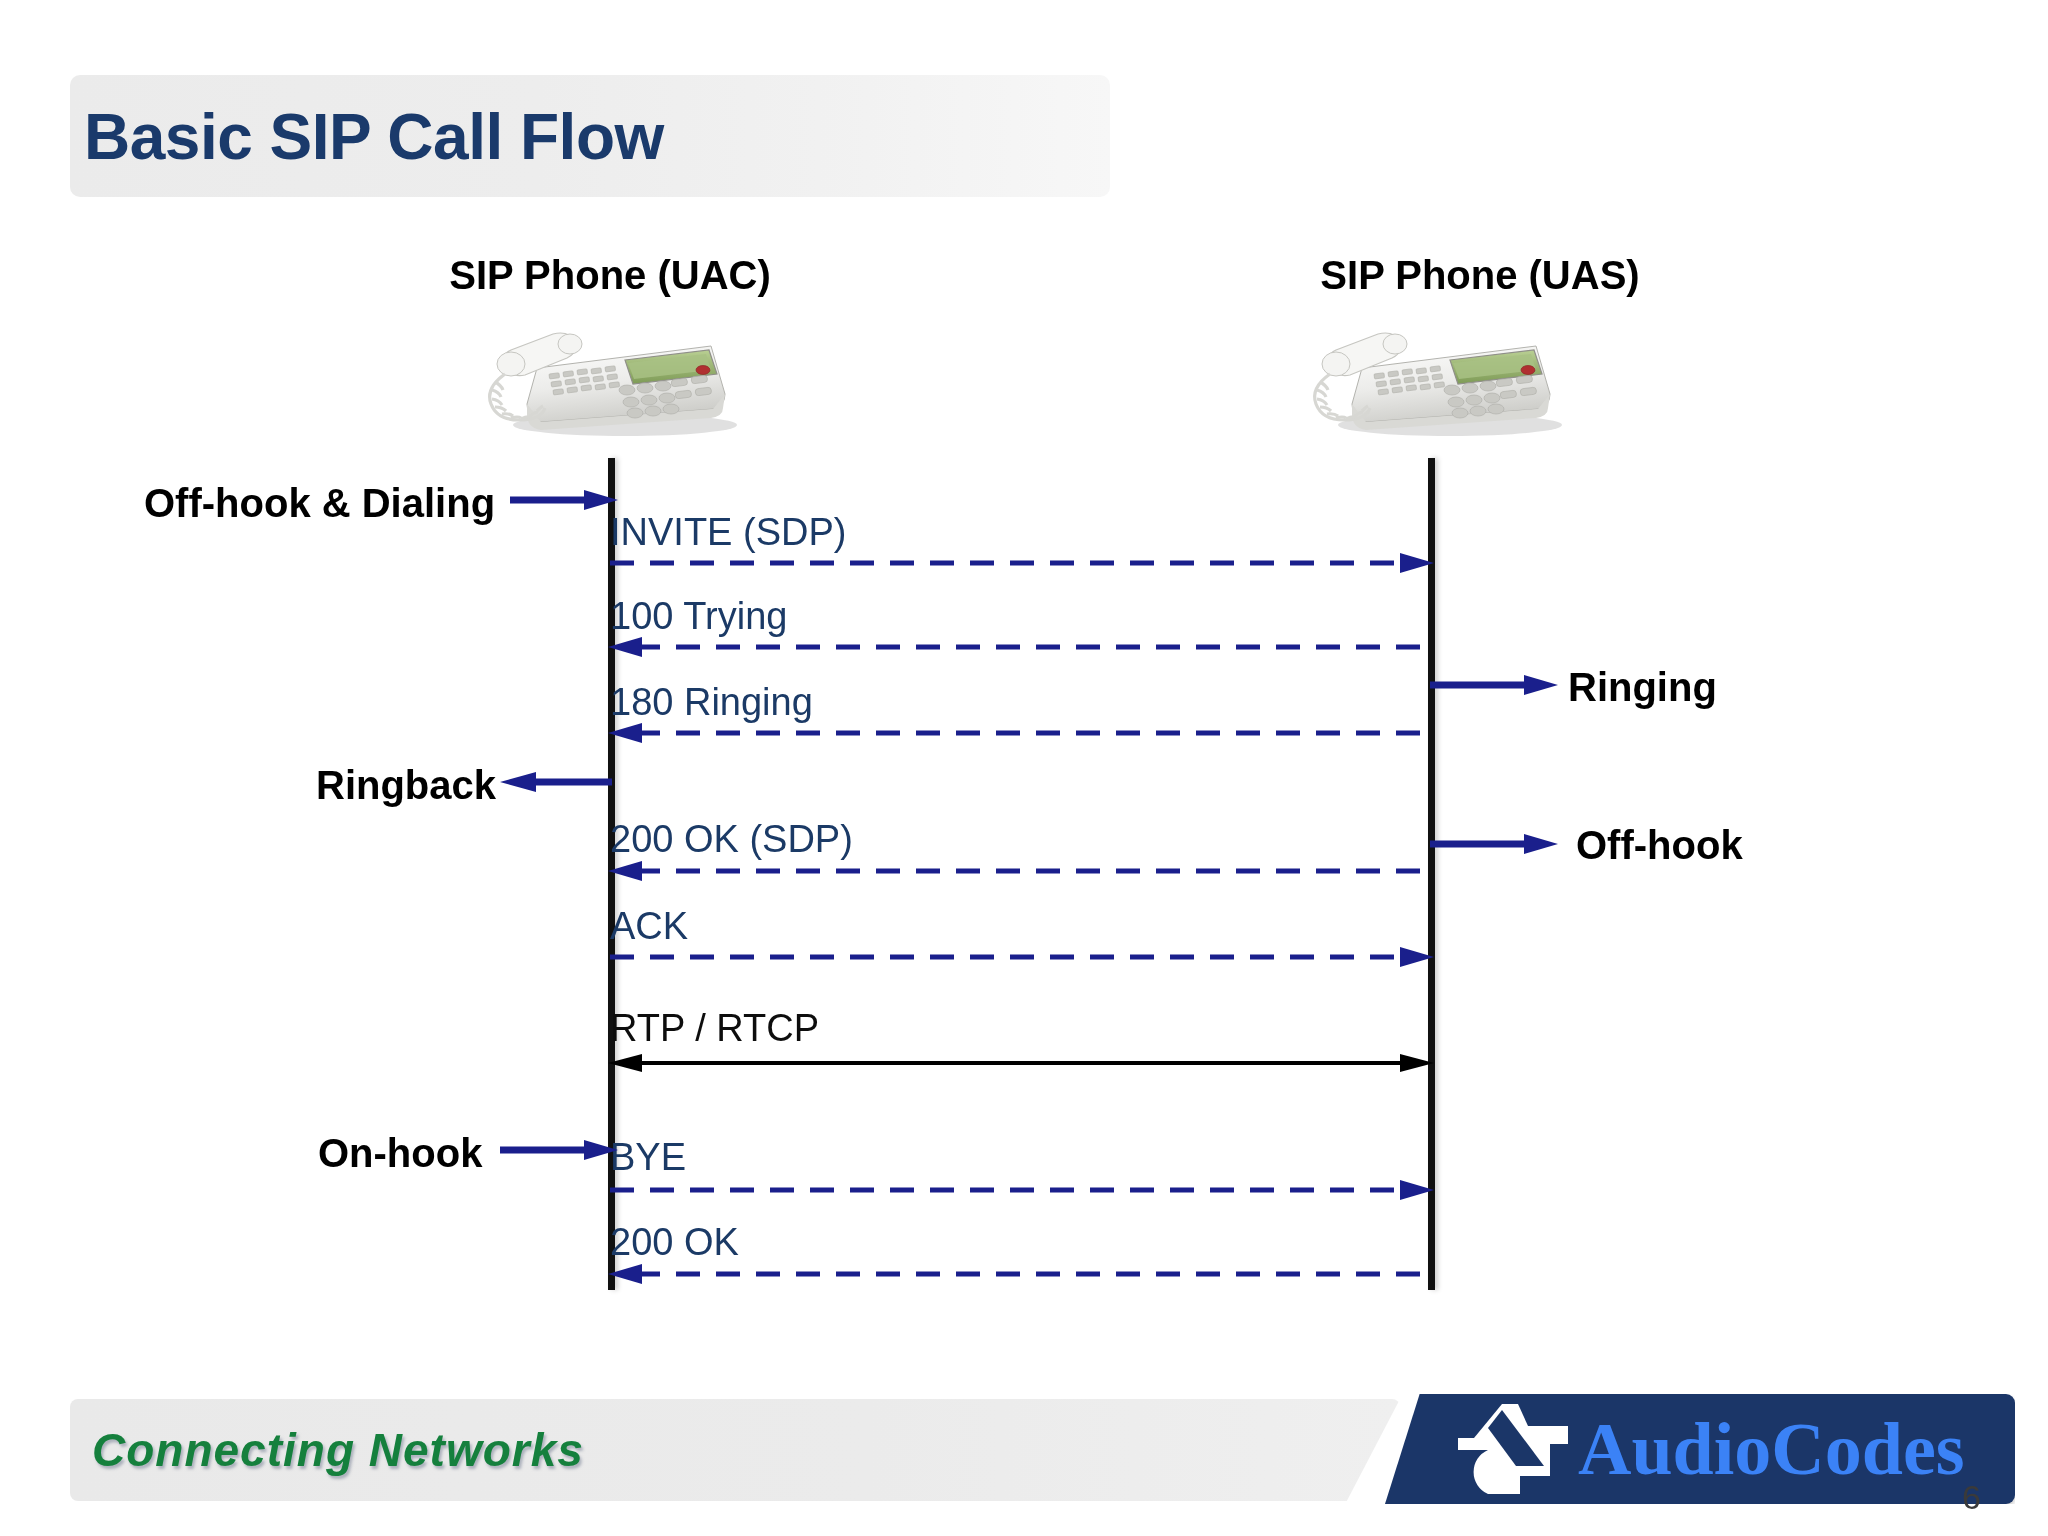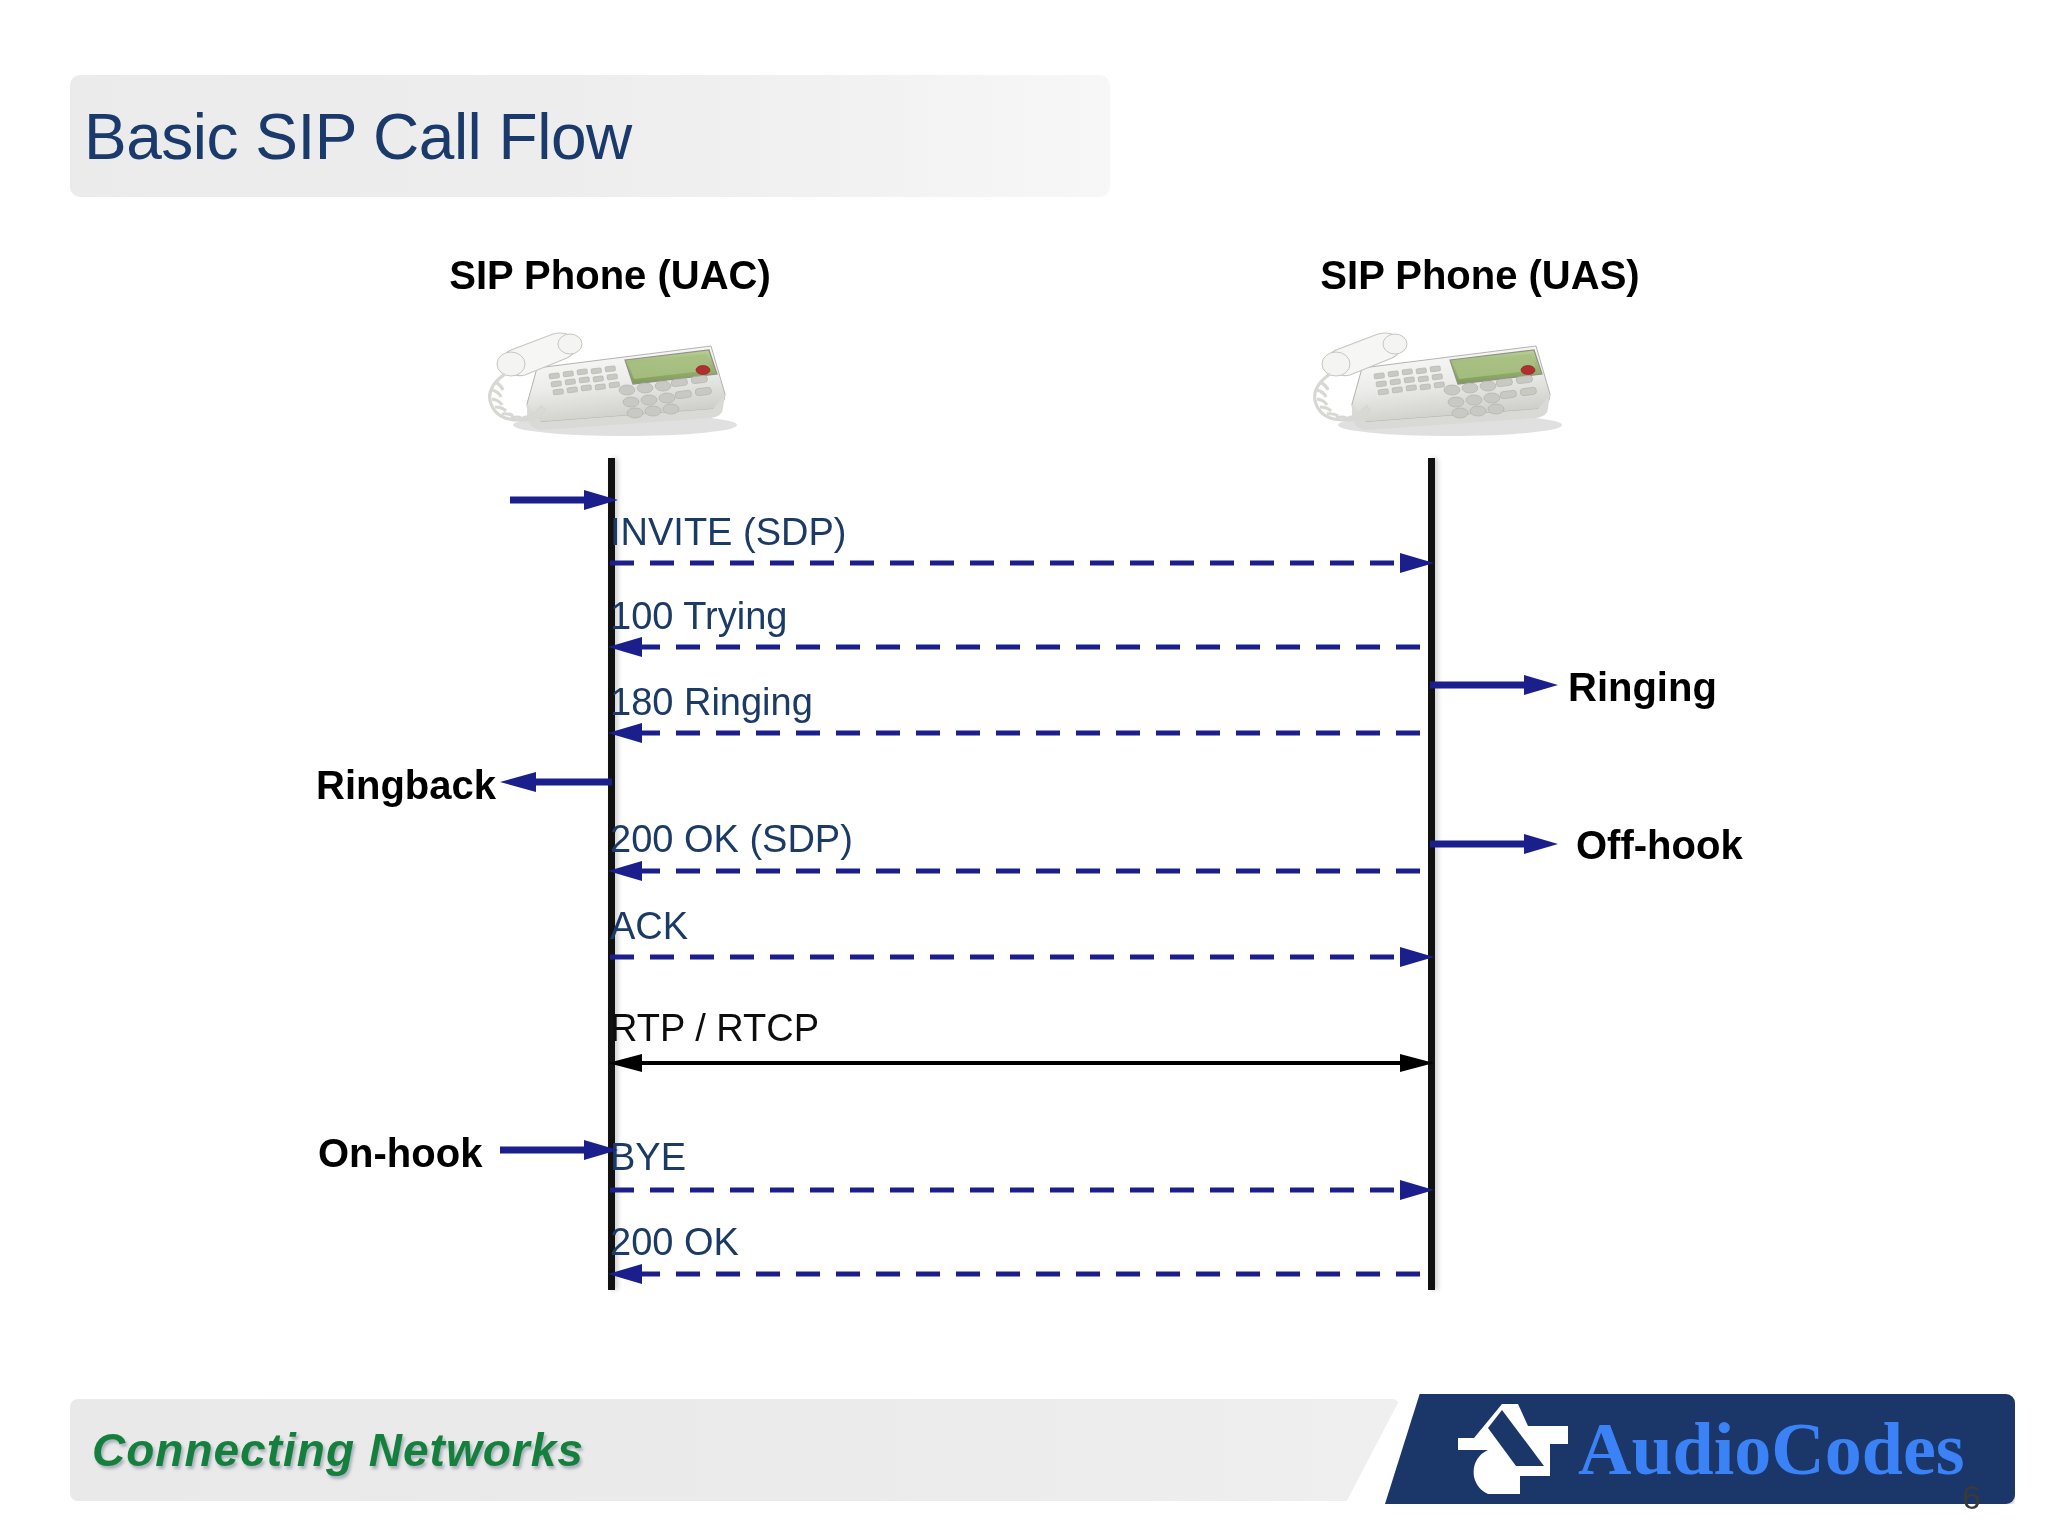--- a/index.html
+++ b/index.html
@@ -23,21 +23,21 @@
     width: 1040px;
     height: 122px;
     border-radius: 10px;
     background: linear-gradient(to right, #ebebeb 0%, #ededed 45%, #f1f1f1 72%, #f7f7f7 100%);
   }
   #title-text {
     position: absolute;
     left: 84px;
     top: 78px;
     font-size: 64px;
-    font-weight: normal;
+    font-weight: bold;
     color: #1a3a6b;
     letter-spacing: -0.5px;
     line-height: 118px;
     white-space: nowrap;
   }
 
   
   #diagram {
     position: absolute;
     left: 0;
@@ -365,20 +365,21 @@
   </div>
 
   <div class="msg-label" style="top:1221px;">200 OK</div>
   <div class="msg-arrow" style="top:1264px;">
     <svg width="826" height="20" viewBox="0 0 826 20">
       <line x1="28" y1="10" x2="824" y2="10" stroke="#1a1f8c" stroke-width="5" stroke-dasharray="24 16"></line>
       <polygon points="0,10 34,0 34,20" fill="#1a1f8c"></polygon>
     </svg>
   </div>
 
+  <div class="side-label" style="left:144px; top:481px;">Off-hook &amp; Dialing</div>
   <div class="side-arrow" style="left:510px; top:489px; width:108px;">
     <svg width="108" height="22" viewBox="0 0 108 22">
       <line x1="0" y1="11" x2="78" y2="11" stroke="#1a1f8c" stroke-width="7"></line>
       <polygon points="108,11 74,1 74,21" fill="#1a1f8c"></polygon>
     </svg>
   </div>
 
   <div class="side-label" style="left:316px; top:763px;">Ringback</div>
   <div class="side-arrow" style="left:500px; top:771px; width:112px;">
     <svg width="112" height="22" viewBox="0 0 112 22">

